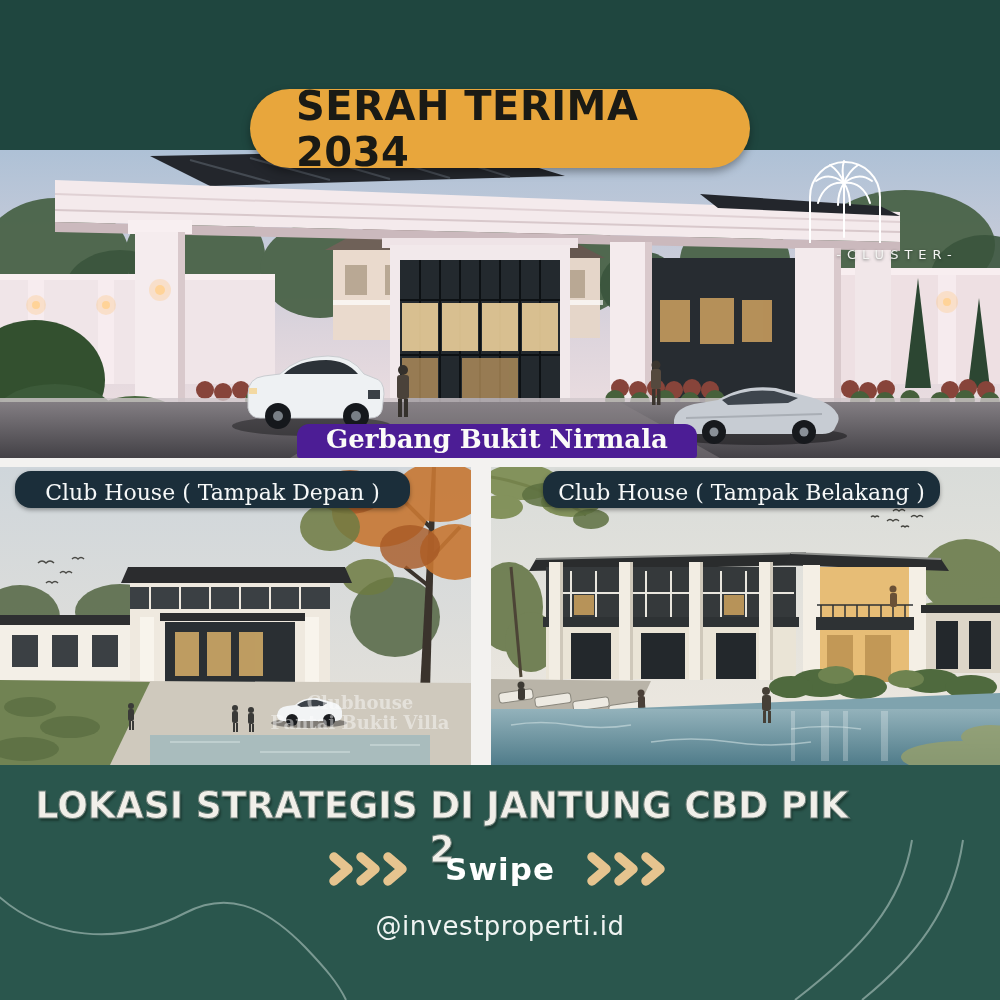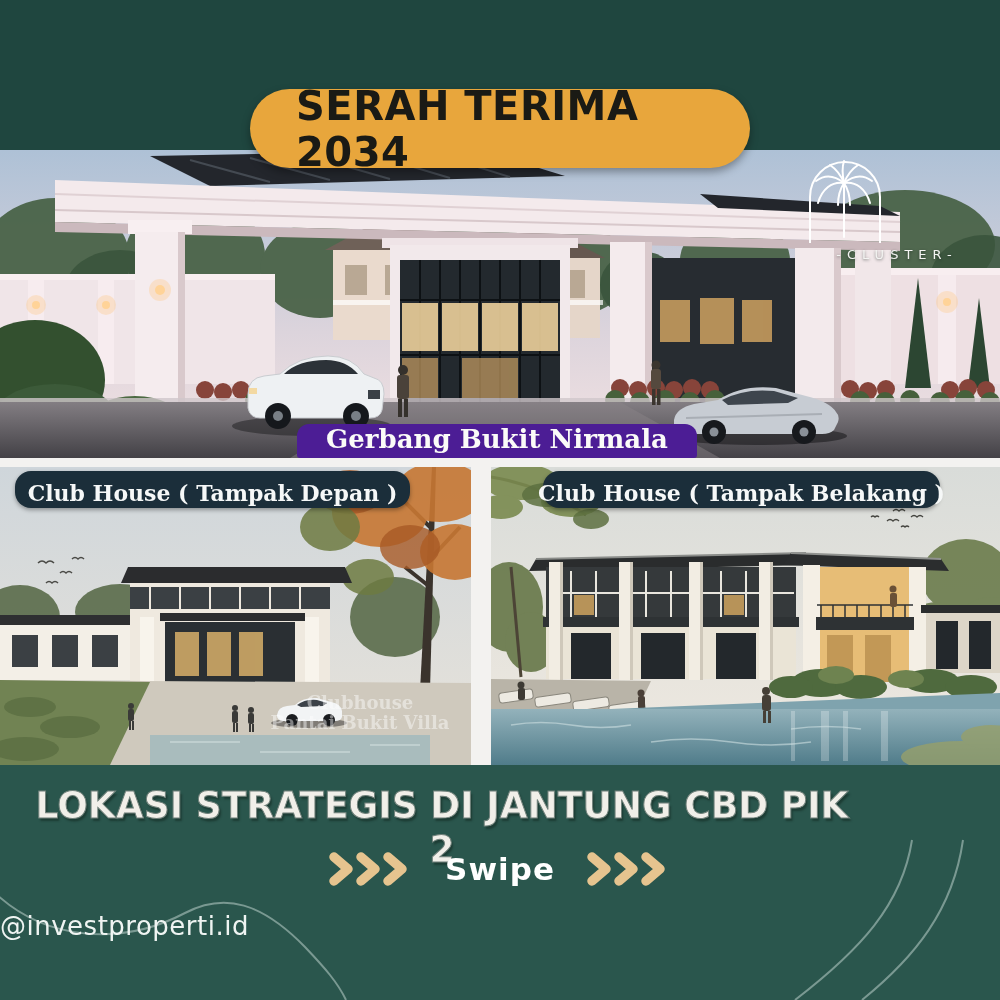--- a/index.html
+++ b/index.html
@@ -27,33 +27,33 @@
         color:#FFFFFF;text-shadow:0 1px 3px rgba(20,30,25,.6);}
   .logo .tagline{font-size:13px;letter-spacing:6px;margin-top:4px;color:#F4F4F2;}
   .logo .name{font-size:23px;font-weight:800;letter-spacing:2px;margin-top:3px;}
 
   
   .caption-bar{position:absolute;left:297px;top:274px;width:400px;height:34px;z-index:3;
         background:#4c1d95;border-radius:12px 12px 3px 3px;display:flex;align-items:flex-start;justify-content:center;}
   .caption-bar span{font-family:"DejaVu Serif",serif;font-weight:700;color:#FBFBF8;font-size:26px;}
   .club-label{position:absolute;top:4px;height:37px;background:#1B2E3A;border-radius:16px;z-index:3;
         display:flex;align-items:center;justify-content:center;box-shadow:0 2px 4px rgba(0,0,0,.35);}
-  .club-label span{font-family:"DejaVu Serif",serif;font-weight:700;color:#F6F8F8;font-size:22px;white-space:nowrap;margin-top:6px;}
+  .club-label span{font-family:"DejaVu Serif",serif;font-weight:400;color:#F6F8F8;font-size:22px;white-space:nowrap;margin-top:6px;}
   #label-front{left:15px;width:395px;}
   #label-back{left:52px;width:397px;align-items:center;}
 
   
   .headline{position:absolute;left:0;top:783px;width:884px;text-align:center;z-index:3;}
   .headline span{display:inline-block;font-size:38px;font-weight:800;color:#F1EFE9;
         transform:scaleX(.95);letter-spacing:0;
         -webkit-text-stroke:1px #70807A;text-shadow:2px 3px 2px rgba(18,40,33,.55);}
   .swipe-row{position:absolute;left:0;top:846px;width:1000px;height:46px;z-index:3;
         display:flex;align-items:center;justify-content:center;gap:30px;text-align:center;}
   .swipe-row .swipe-text{font-size:31px;font-weight:700;color:#FFFFFF;letter-spacing:1px;}
-  .handle{position:absolute;left:0;top:911px;width:1000px;text-align:left;z-index:3;
+  .handle{position:absolute;left:0;top:911px;width:1000px;text-align:center;z-index:3;
         color:#EFF4F2;font-size:26px;letter-spacing:.5px;}
   .curves{position:absolute;left:0;bottom:0;width:1000px;height:245px;z-index:1;pointer-events:none;}
 </style>
 </head>
 <body>
 
 <div class="band-top"></div>
 <div class="frame-strip"></div>
 <div class="band-bottom"></div>
 

